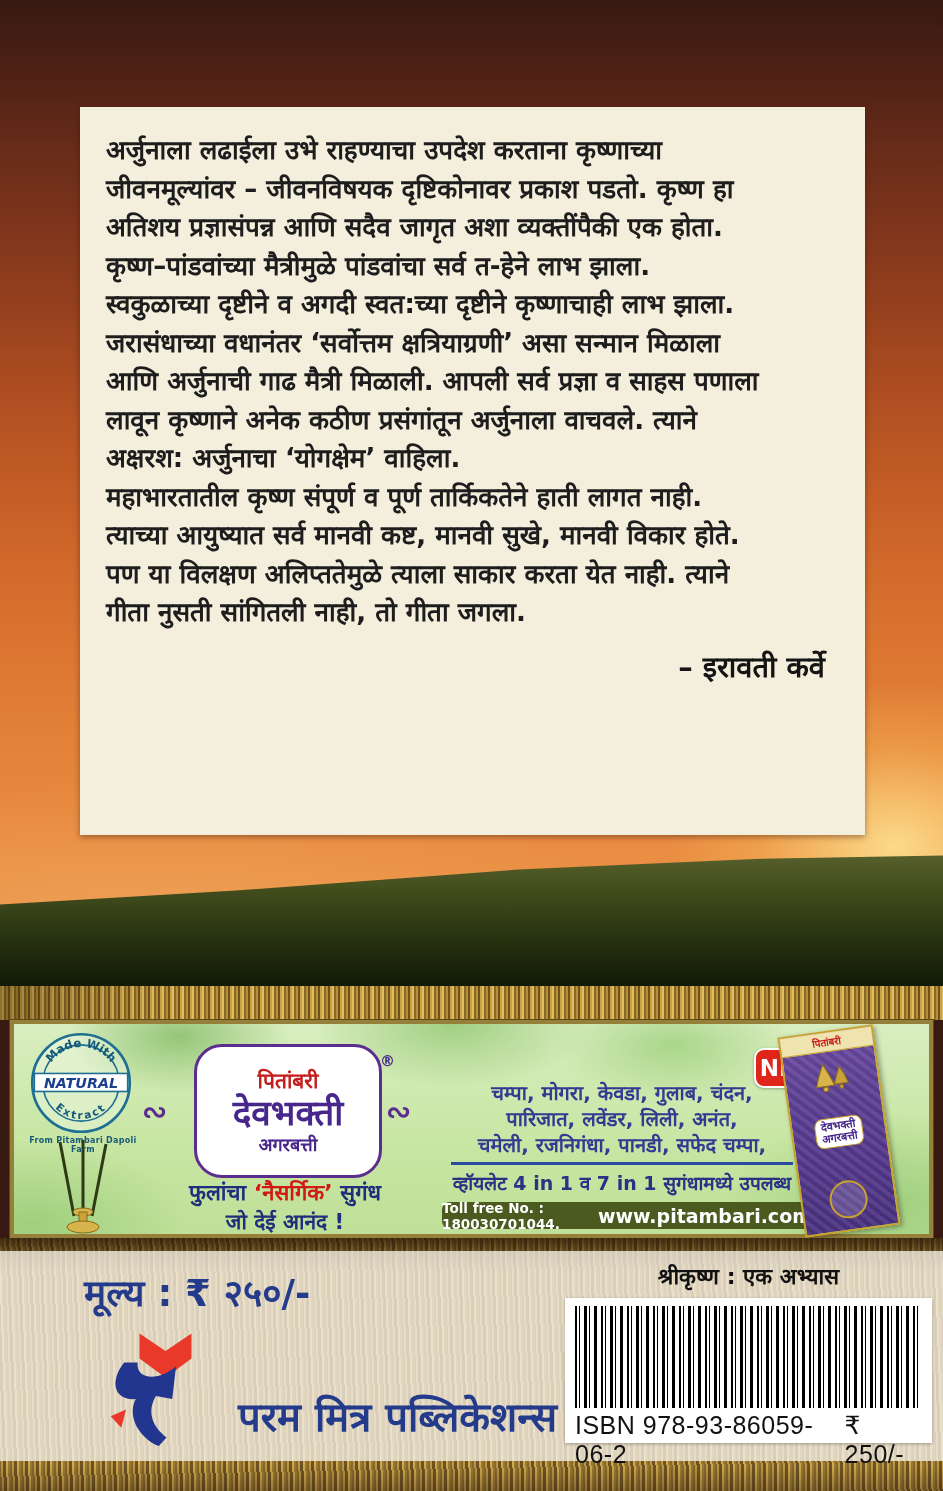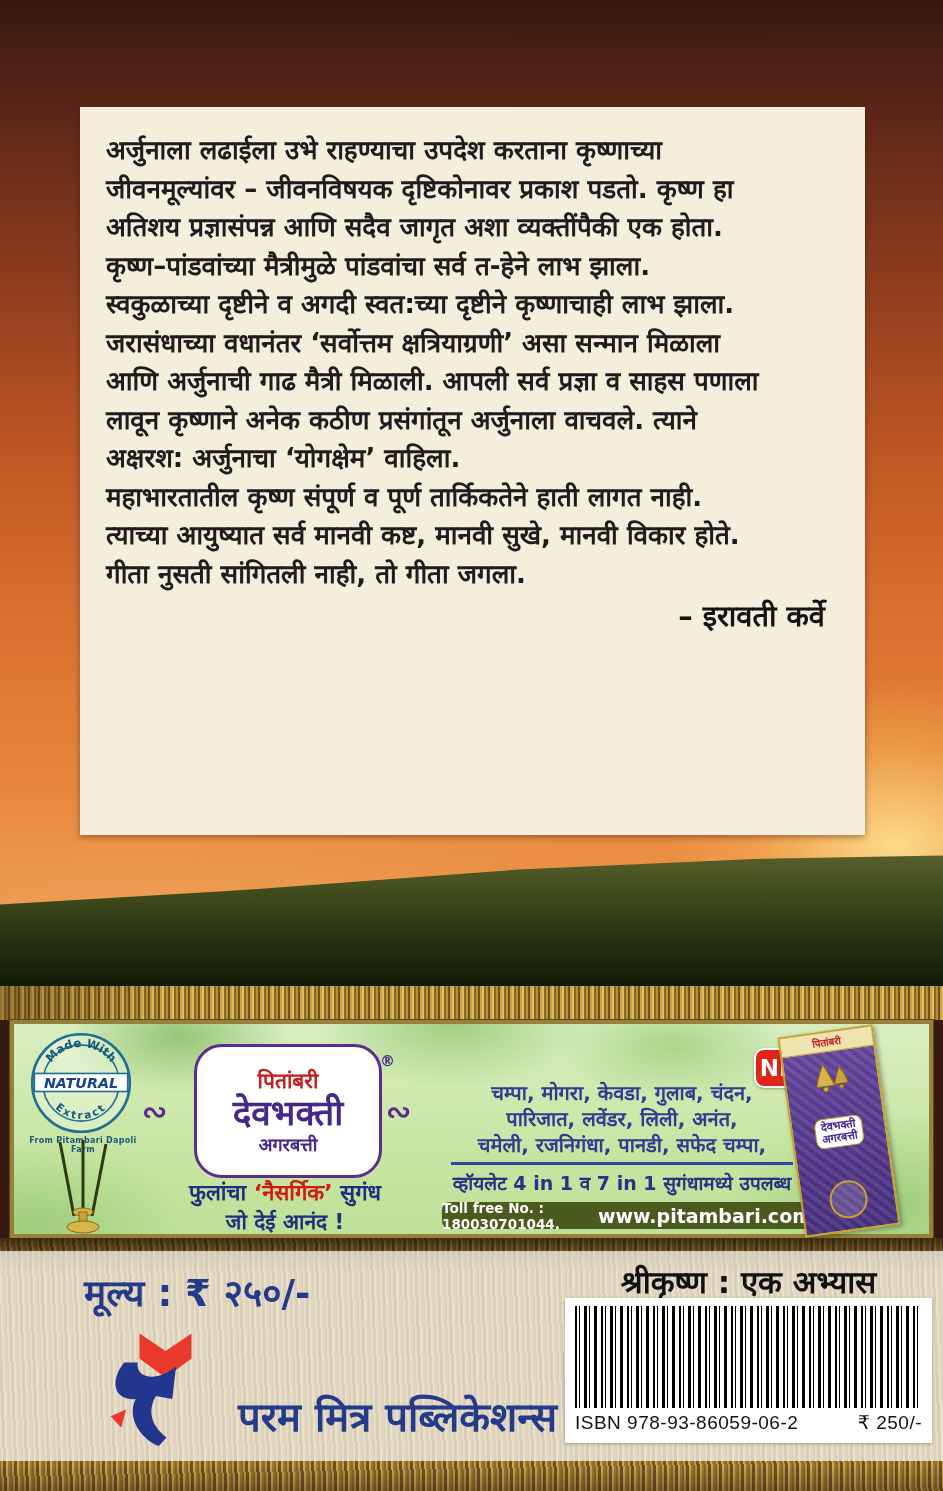--- a/index.html
+++ b/index.html
@@ -29,21 +29,21 @@
       repeating-linear-gradient(90deg,#c9a243 0 2px,#e2bd5e 2px 4px,#8a6825 4px 6px,#b78f38 6px 8px,#6e5220 8px 10px);
   }
   
   .blurb{
     position:absolute; left:80px; top:107px; width:785px; height:728px;
     background:#f4eedd; box-shadow:0 2px 6px rgba(60,20,10,.45);
     box-sizing:border-box; padding:24px 26px 0 26px;
     color:#1d1d1d;
   }
   .blurb-line{font-size:26px; line-height:38.5px; font-weight:600; white-space:nowrap;}
-  .blurb-attmeans{margin-top:2px; text-align:right; padding-right:14px;
+  .blurb-attmeans{margin-top:14px; text-align:right; padding-right:14px;
     font-size:29px; font-weight:700; color:#141414;}
   
   .ad{
     position:absolute; left:10px; top:1020px; width:923px; height:218px; box-sizing:border-box;
     border:4px solid #96803a; outline:1px solid #5c4a16;
     background:
       radial-gradient(160px 80px at 18% 6%, rgba(95,165,65,.55), rgba(95,165,65,0) 70%),
       radial-gradient(200px 90px at 48% 0%, rgba(105,175,70,.5), rgba(105,175,70,0) 70%),
       radial-gradient(170px 80px at 72% 10%, rgba(115,185,80,.45), rgba(115,185,80,0) 70%),
       radial-gradient(240px 130px at 96% 85%, rgba(120,185,90,.45), rgba(120,185,90,0) 70%),
@@ -105,29 +105,29 @@
       linear-gradient(180deg, rgba(40,25,8,.8) 0, rgba(40,25,8,0) 34px),
       linear-gradient(0deg, rgba(40,25,8,.35) 0, rgba(40,25,8,0) 26px),
       repeating-linear-gradient(88deg,#8a672a 0 2px,#bb9848 2px 4px,#6e5220 4px 7px,#cfa951 7px 9px,#9a7a33 9px 11px);
   }
   .overlay-band{position:absolute; left:0; top:13px; width:943px; height:210px;
     background:rgba(242,237,227,.8);}
   .price{position:absolute; left:84px; top:28px; font-size:37px; font-weight:800; color:#233b8a;}
   .pub-logo{position:absolute; left:103px; top:86px;}
   .publisher{position:absolute; left:238px; top:150px; font-size:40px; font-weight:800; color:#233b8a;}
   .book-title{position:absolute; left:565px; top:22px; width:367px; text-align:center;
-    font-size:31px; font-weight:800; color:#111;}
+    font-size:22px; font-weight:800; color:#111;}
   .barcode-box{position:absolute; left:565px; top:60px; width:367px; height:145px;
     background:#fff; box-sizing:border-box; padding:8px 10px 5px 10px; box-shadow:0 1px 3px rgba(0,0,0,.3);}
   .bars{width:100%; height:102px;
     background:repeating-linear-gradient(90deg,
       #000 0 2px,#fff 2px 4px,#000 4px 5px,#fff 5px 9px,#000 9px 12px,#fff 12px 14px,
       #000 14px 15px,#fff 15px 19px,#000 19px 22px,#fff 22px 26px);}
   .isbn-row{display:flex; justify-content:space-between; align-items:center; margin-top:3px;
-    font-family:"Liberation Sans","DejaVu Sans",sans-serif; font-size:19px; color:#111; letter-spacing:.5px;}
+    font-family:"Liberation Sans","DejaVu Sans",sans-serif; font-size:25px; color:#111; letter-spacing:.5px;}
 </style>
 </head>
 <body>
 
 <div id="cover">
 
   <div class="sky"></div>
   <div class="hill"></div>
   <div class="wheat-strip"></div>
 
@@ -136,20 +136,21 @@
     <div class="blurb-line">जीवनमूल्यांवर – जीवनविषयक दृष्टिकोनावर प्रकाश पडतो. कृष्ण हा</div>
     <div class="blurb-line">अतिशय प्रज्ञासंपन्न आणि सदैव जागृत अशा व्यक्तींपैकी एक होता.</div>
     <div class="blurb-line">कृष्ण–पांडवांच्या मैत्रीमुळे पांडवांचा सर्व त-हेने लाभ झाला.</div>
     <div class="blurb-line">स्वकुळाच्या दृष्टीने व अगदी स्वत:च्या दृष्टीने कृष्णाचाही लाभ झाला.</div>
     <div class="blurb-line">जरासंधाच्या वधानंतर ‘सर्वोत्तम क्षत्रियाग्रणी’ असा सन्मान मिळाला</div>
     <div class="blurb-line">आणि अर्जुनाची गाढ मैत्री मिळाली. आपली सर्व प्रज्ञा व साहस पणाला</div>
     <div class="blurb-line">लावून कृष्णाने अनेक कठीण प्रसंगांतून अर्जुनाला वाचवले. त्याने</div>
     <div class="blurb-line">अक्षरश: अर्जुनाचा ‘योगक्षेम’ वाहिला.</div>
     <div class="blurb-line">महाभारतातील कृष्ण संपूर्ण व पूर्ण तार्किकतेने हाती लागत नाही.</div>
     <div class="blurb-line">त्याच्या आयुष्यात सर्व मानवी कष्ट, मानवी सुखे, मानवी विकार होते.</div>
+    <div class="blurb-line">पण या विलक्षण अलिप्ततेमुळे त्याला साकार करता येत नाही. त्याने</div>
     <div class="blurb-line">गीता नुसती सांगितली नाही, तो गीता जगला.</div>
     <div class="blurb-attmeans">– इरावती कर्वे</div>
   </div>
 
   <div class="ad">
 
     <svg width="106" height="106" viewBox="0 0 100 100" style="position:absolute;left:14px;top:6px">
       <circle cx="50" cy="50" r="46" fill="rgba(255,255,255,0.3)" stroke="#1e6f93" stroke-width="2.5"></circle>
       <circle cx="50" cy="50" r="36" fill="none" stroke="#1e6f93" stroke-width="1.5"></circle>
       <defs>

